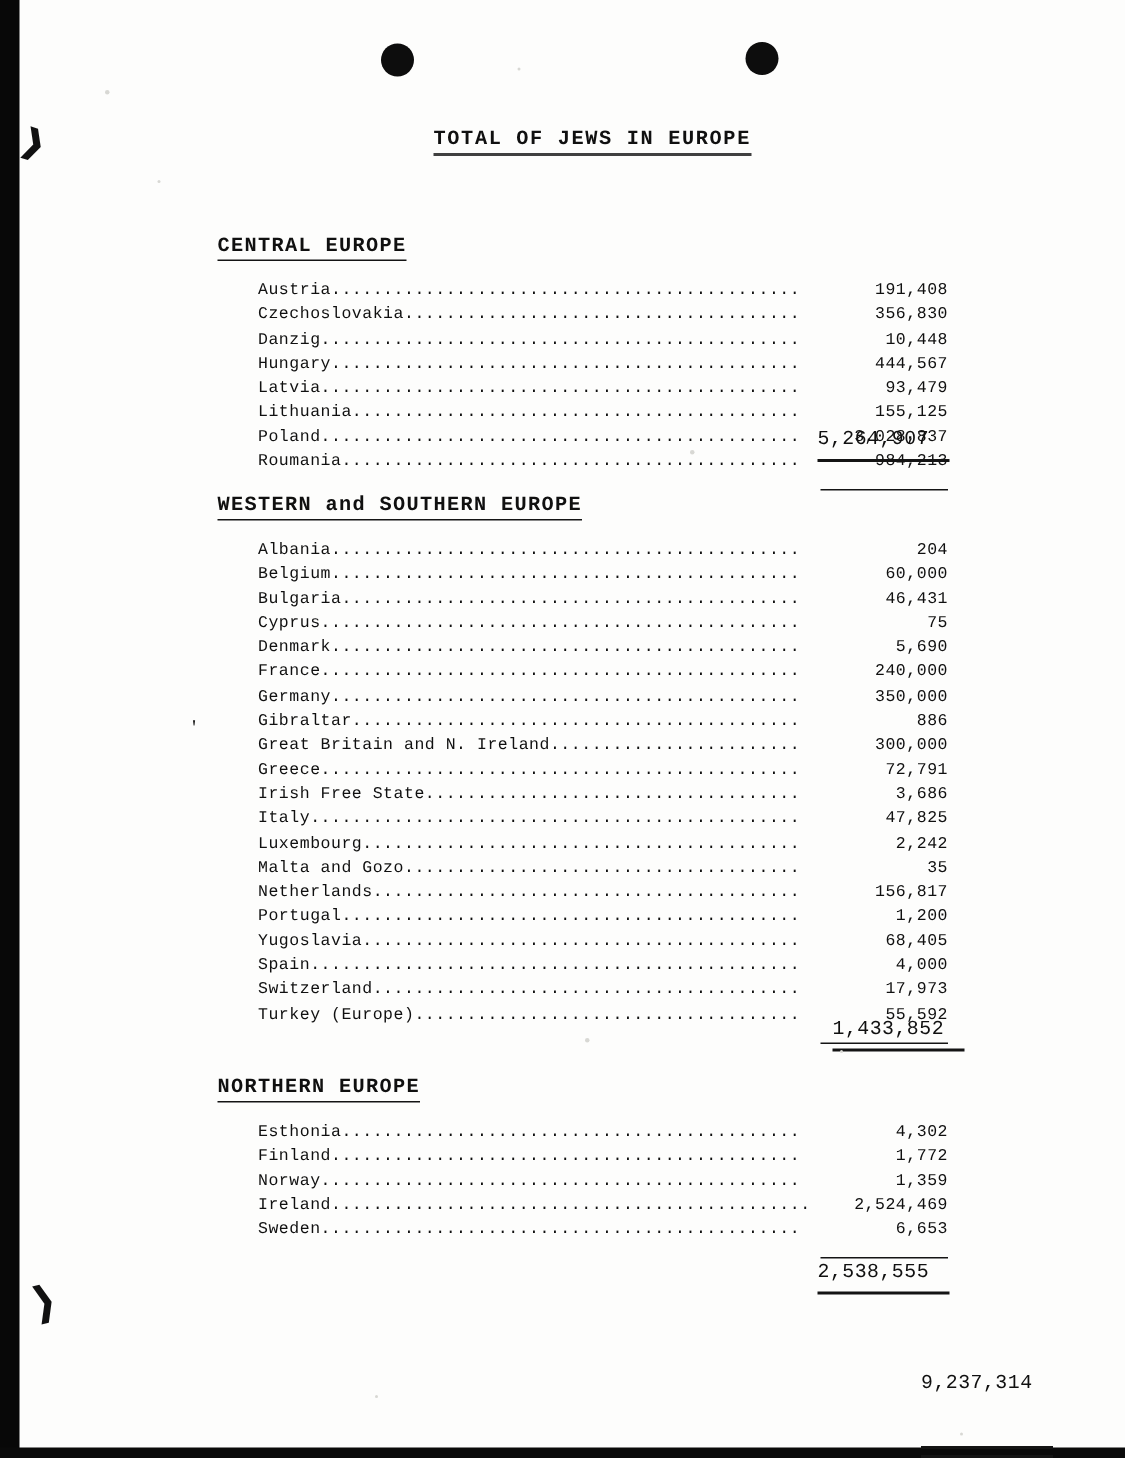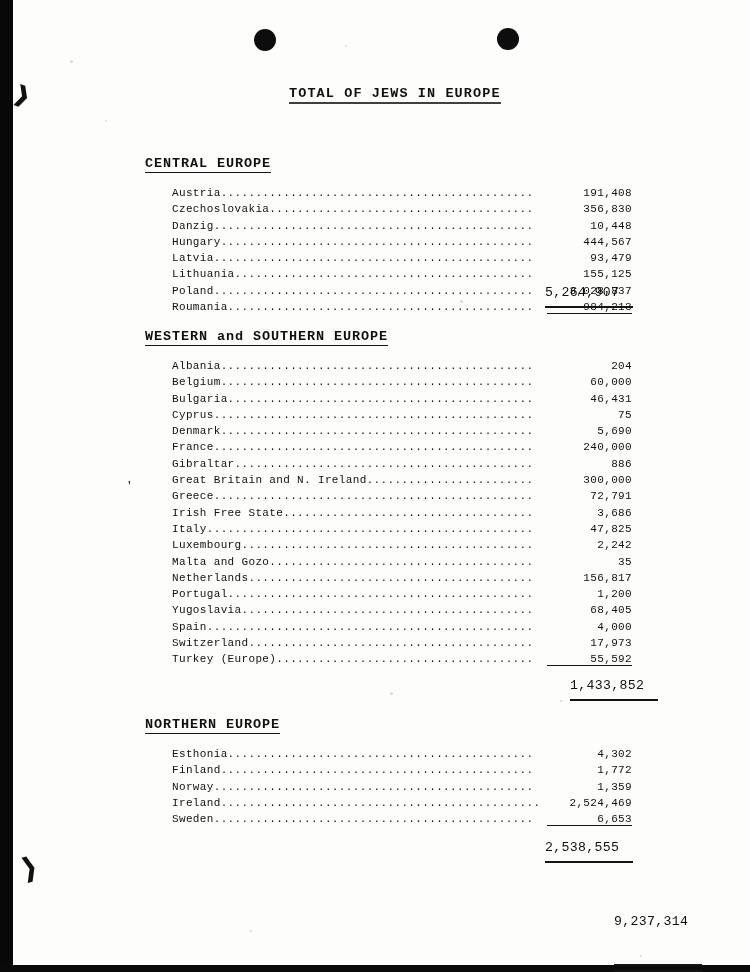--- a/index.html
+++ b/index.html
@@ -106,21 +106,21 @@
   }
   .row .value {
     position: absolute;
     left: 402px;
     width: 85px;
     text-align: right;
     white-space: pre;
   }
   .row.ruled .value {
     border-bottom: 1.6px solid #141414;
-    padding-bottom: 0px;
+    padding-bottom: 12px;
   }
   .subtotal {
     position: absolute;
     font-size: 13.2px;
     letter-spacing: 0.35px;
     white-space: pre;
     text-align: right;
   }
   .subtotal .amount {
     display: block;
@@ -189,35 +189,36 @@
             <div class="row ruled"><span class="name-leader">Roumania............................................</span><span class="value">984,213</span></div>
           </div></div>
         <div class="subtotal" style="left: 545px; top: 285px;"><span class="amount">5,264,907</span><span class="rule"></span></div>
         <div class="section" style="top: 327px;"><div class="section-title">WESTERN and SOUTHERN EUROPE</div><div class="rows">
             <div class="row"><span class="name-leader">Albania.............................................</span><span class="value">204</span></div>
             <div class="row"><span class="name-leader">Belgium.............................................</span><span class="value">60,000</span></div>
             <div class="row"><span class="name-leader">Bulgaria............................................</span><span class="value">46,431</span></div>
             <div class="row"><span class="name-leader">Cyprus..............................................</span><span class="value">75</span></div>
             <div class="row"><span class="name-leader">Denmark.............................................</span><span class="value">5,690</span></div>
             <div class="row"><span class="name-leader">France..............................................</span><span class="value">240,000</span></div>
+            <div class="row"><span class="name-leader">Germany.............................................</span><span class="value">350,000</span></div>
             <div class="row"><span class="name-leader">Gibraltar...........................................</span><span class="value">886</span></div>
             <div class="row"><span class="name-leader">Great Britain and N. Ireland........................</span><span class="value">300,000</span></div>
             <div class="row"><span class="name-leader">Greece..............................................</span><span class="value">72,791</span></div>
             <div class="row"><span class="name-leader">Irish Free State....................................</span><span class="value">3,686</span></div>
             <div class="row"><span class="name-leader">Italy...............................................</span><span class="value">47,825</span></div>
             <div class="row"><span class="name-leader">Luxembourg..........................................</span><span class="value">2,242</span></div>
             <div class="row"><span class="name-leader">Malta and Gozo......................................</span><span class="value">35</span></div>
             <div class="row"><span class="name-leader">Netherlands.........................................</span><span class="value">156,817</span></div>
             <div class="row"><span class="name-leader">Portugal............................................</span><span class="value">1,200</span></div>
             <div class="row"><span class="name-leader">Yugoslavia..........................................</span><span class="value">68,405</span></div>
             <div class="row"><span class="name-leader">Spain...............................................</span><span class="value">4,000</span></div>
             <div class="row"><span class="name-leader">Switzerland.........................................</span><span class="value">17,973</span></div>
             <div class="row ruled"><span class="name-leader">Turkey (Europe).....................................</span><span class="value">55,592</span></div>
           </div></div>
-        <div class="subtotal" style="left: 570px; top: 678px;"><span class="amount">1,433,852</span><span class="rule"></span></div>
+        <div class="subtotal" style="left: 555px; top: 678px;"><span class="amount">1,433,852</span><span class="rule"></span></div>
         <div class="section" style="top: 715px;"><div class="section-title">NORTHERN EUROPE</div><div class="rows">
             <div class="row"><span class="name-leader">Esthonia............................................</span><span class="value">4,302</span></div>
             <div class="row"><span class="name-leader">Finland.............................................</span><span class="value">1,772</span></div>
             <div class="row"><span class="name-leader">Norway..............................................</span><span class="value">1,359</span></div>
             <div class="row"><span class="name-leader">Ireland..............................................</span><span class="value">2,524,469</span></div>
             <div class="row ruled"><span class="name-leader">Sweden..............................................</span><span class="value">6,653</span></div>
           </div></div>
         <div class="subtotal" style="left: 545px; top: 840px;"><span class="amount">2,538,555</span><span class="rule"></span></div>
       </div>
     <div class="grand">

